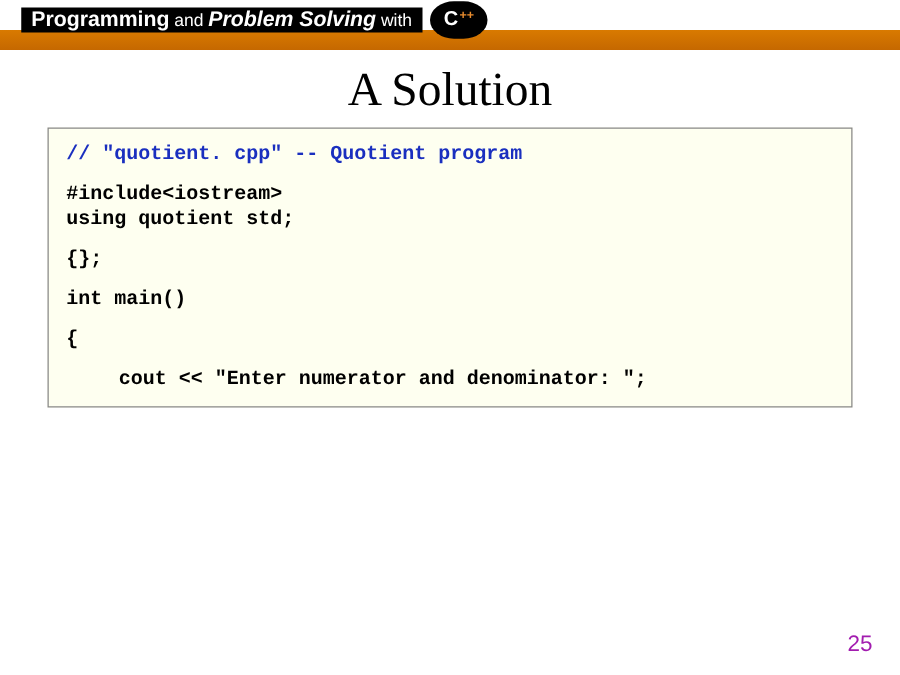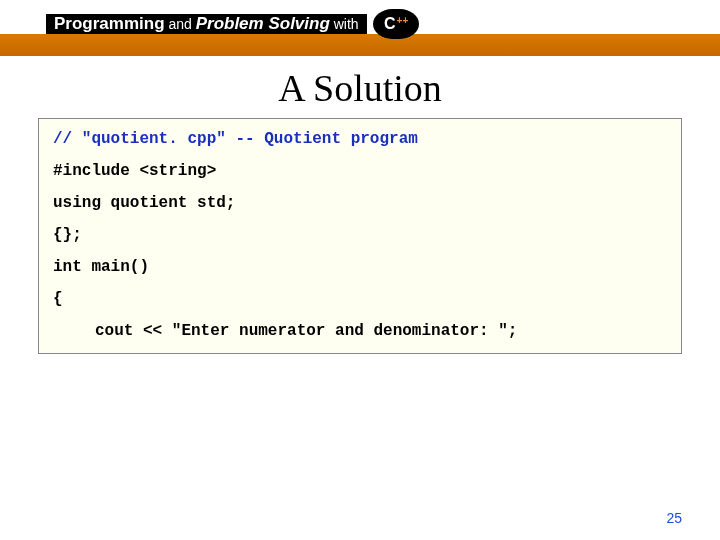--- a/index.html
+++ b/index.html
@@ -5,26 +5,26 @@
   * { margin: 0; padding: 0; box-sizing: border-box; }
   body {
     width: 720px;
     height: 540px;
     background: #ffffff;
     font-family: Arial, sans-serif;
     overflow: hidden;
     position: relative;
   }
   .header {
-    height: 56px;
+    height: 40px;
     background: linear-gradient(to bottom, #ffffff 0%, #ffffff 60%, #d97a00 60%, #c56800 100%);
     position: relative;
     display: flex;
     align-items: center;
-    padding-left: 46px;
+    padding-left: 17px;
   }
   .header-title {
     background: #000;
     color: #000;
     font-size: 17px;
     font-weight: bold;
     font-style: italic;
     padding: 0 8px;
     position: relative;
     top: -4px;
@@ -66,44 +66,44 @@
     font-size: 16px;
     font-weight: bold;
     line-height: 1.25;
   }
   .code-line { white-space: pre; margin-bottom: 12px; }
   .code-line.tight { margin-bottom: 0; }
   .blue { color: #1a2fbf; }
   .indent { padding-left: 42px; }
   .pagenum {
     position: absolute;
-    right: 38px;
+    right: 22px;
     bottom: 14px;
-    color: #1d4ed8;
-    font-size: 14px;
+    color: #a21caf;
+    font-size: 18px;
   }
 </style>
 </head>
 <body>
 
 <div class="header">
   <div class="header-title">
     <span class="prog">Programming</span><span class="and"> and </span><span class="ps">Problem Solving</span><span class="with"> with</span>
   </div>
   <div class="logo">
     <span>C</span>
       <span class="pp">++</span>
   </div>
 </div>
 
 <div class="slide-title">A Solution</div>
 
 <div class="code-box">
   <div class="code-line blue">// "quotient. cpp" -- Quotient program</div>
-  <div class="code-line">#include &lt;string&gt;</div>
+  <div class="code-line tight">#include&lt;iostream&gt;</div>
   <div class="code-line">using quotient std;</div>
   <div class="code-line">{};</div>
   <div class="code-line">int main()</div>
   <div class="code-line">{</div>
   <div class="code-line indent tight">cout &lt;&lt; "Enter numerator and denominator: ";</div>
 </div>
 
 <div class="pagenum">25</div>
 
 </body></html>

